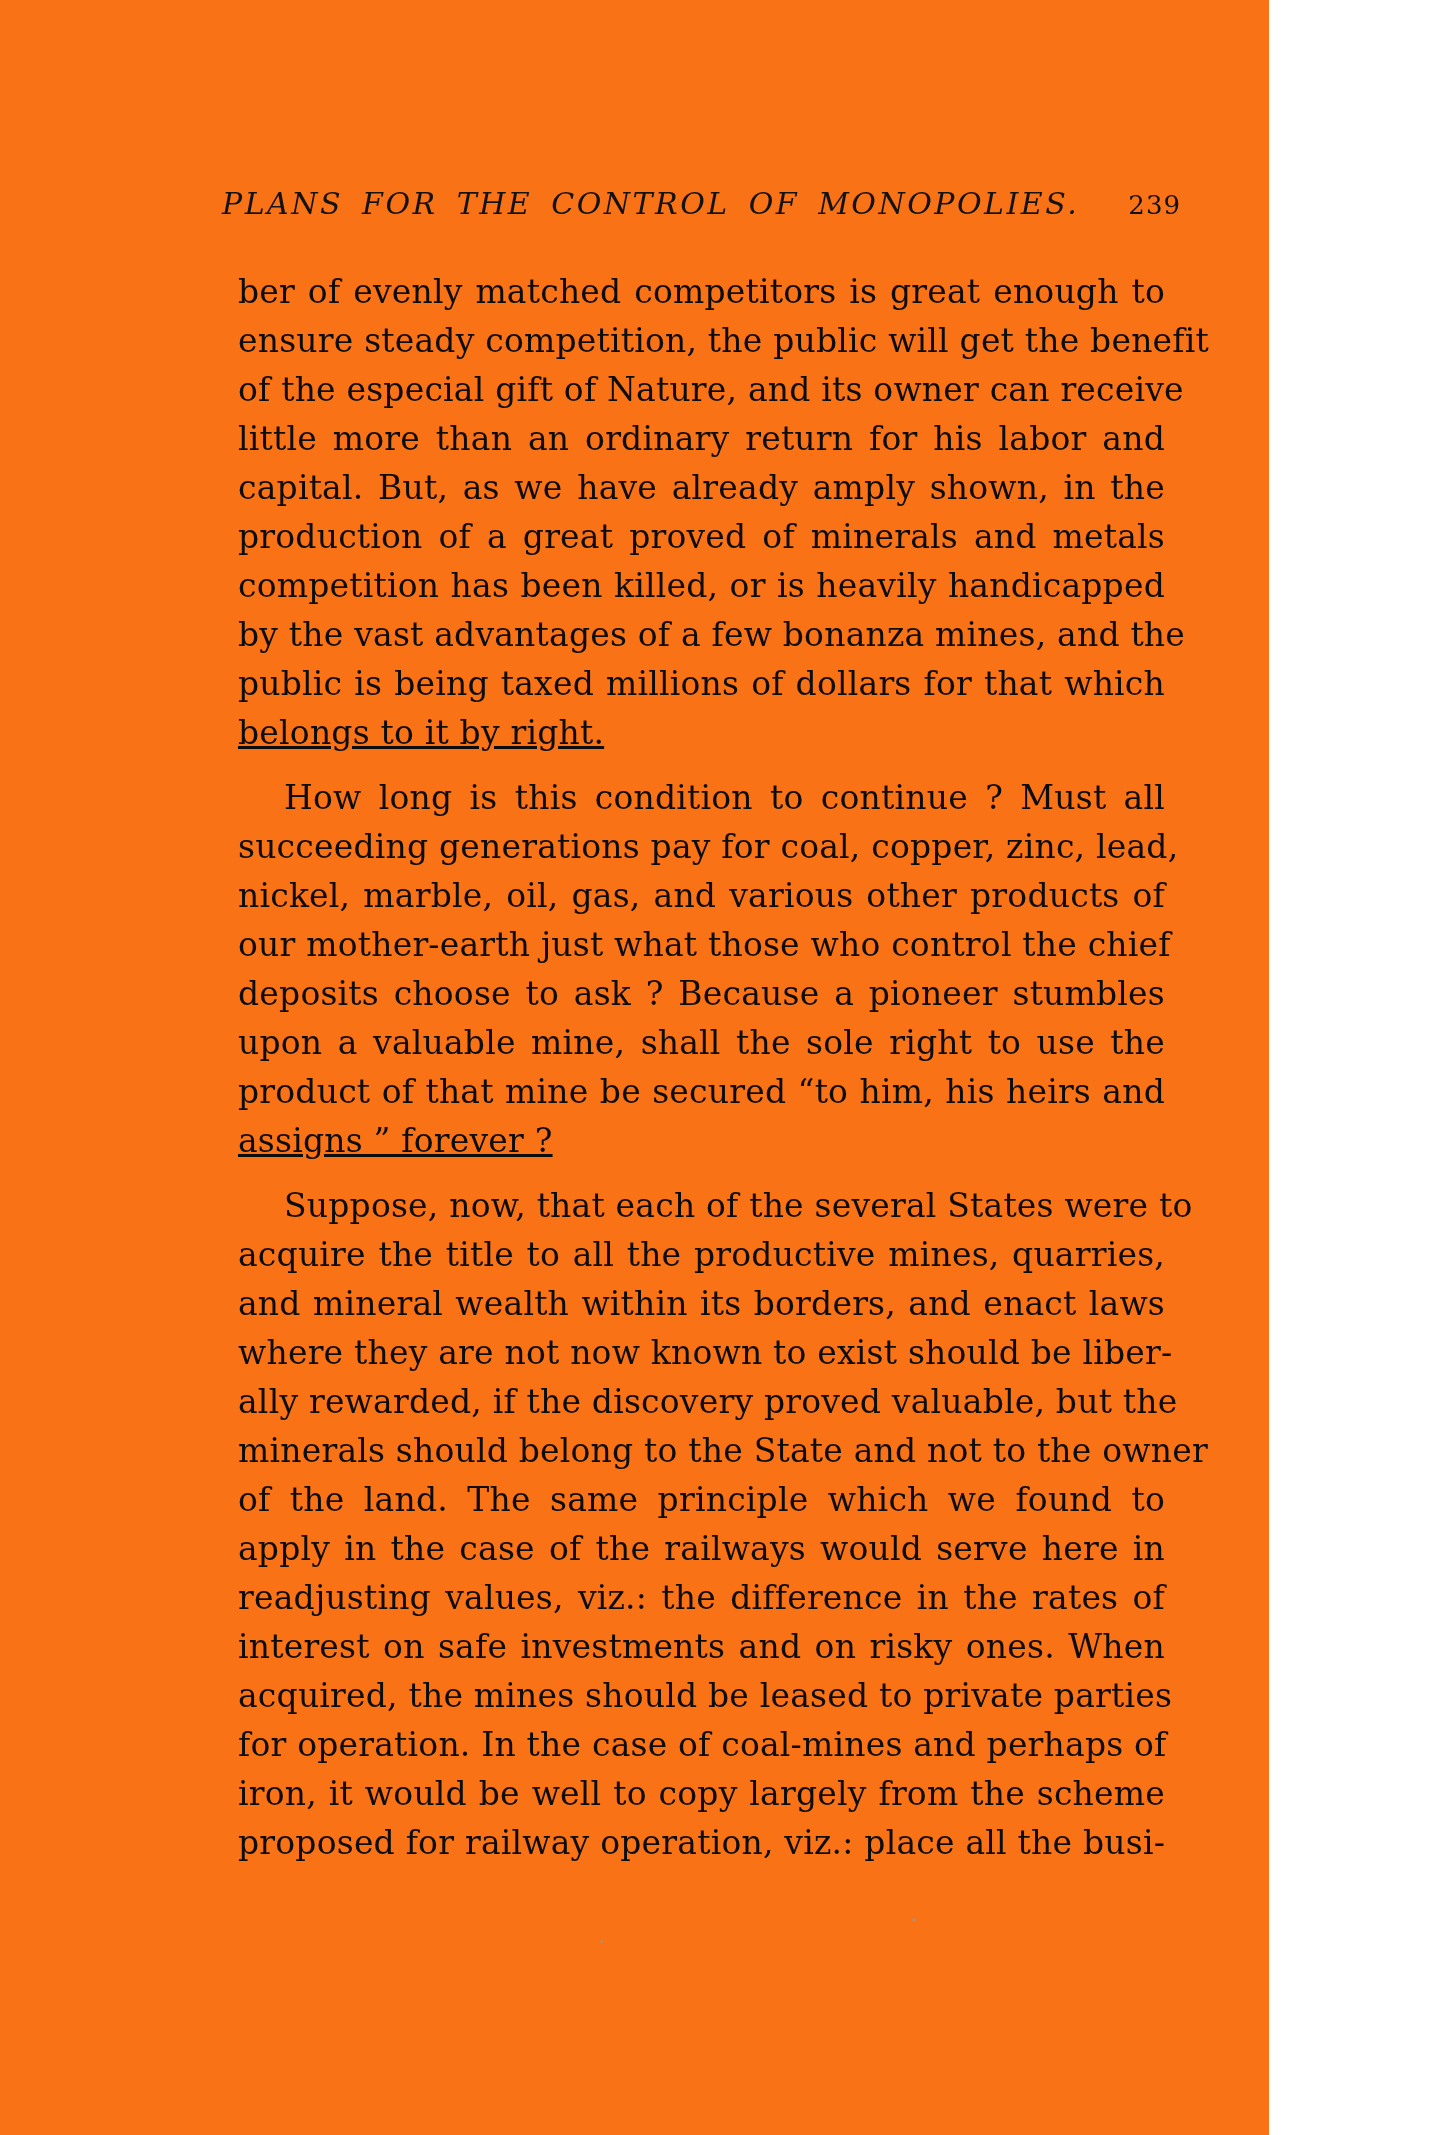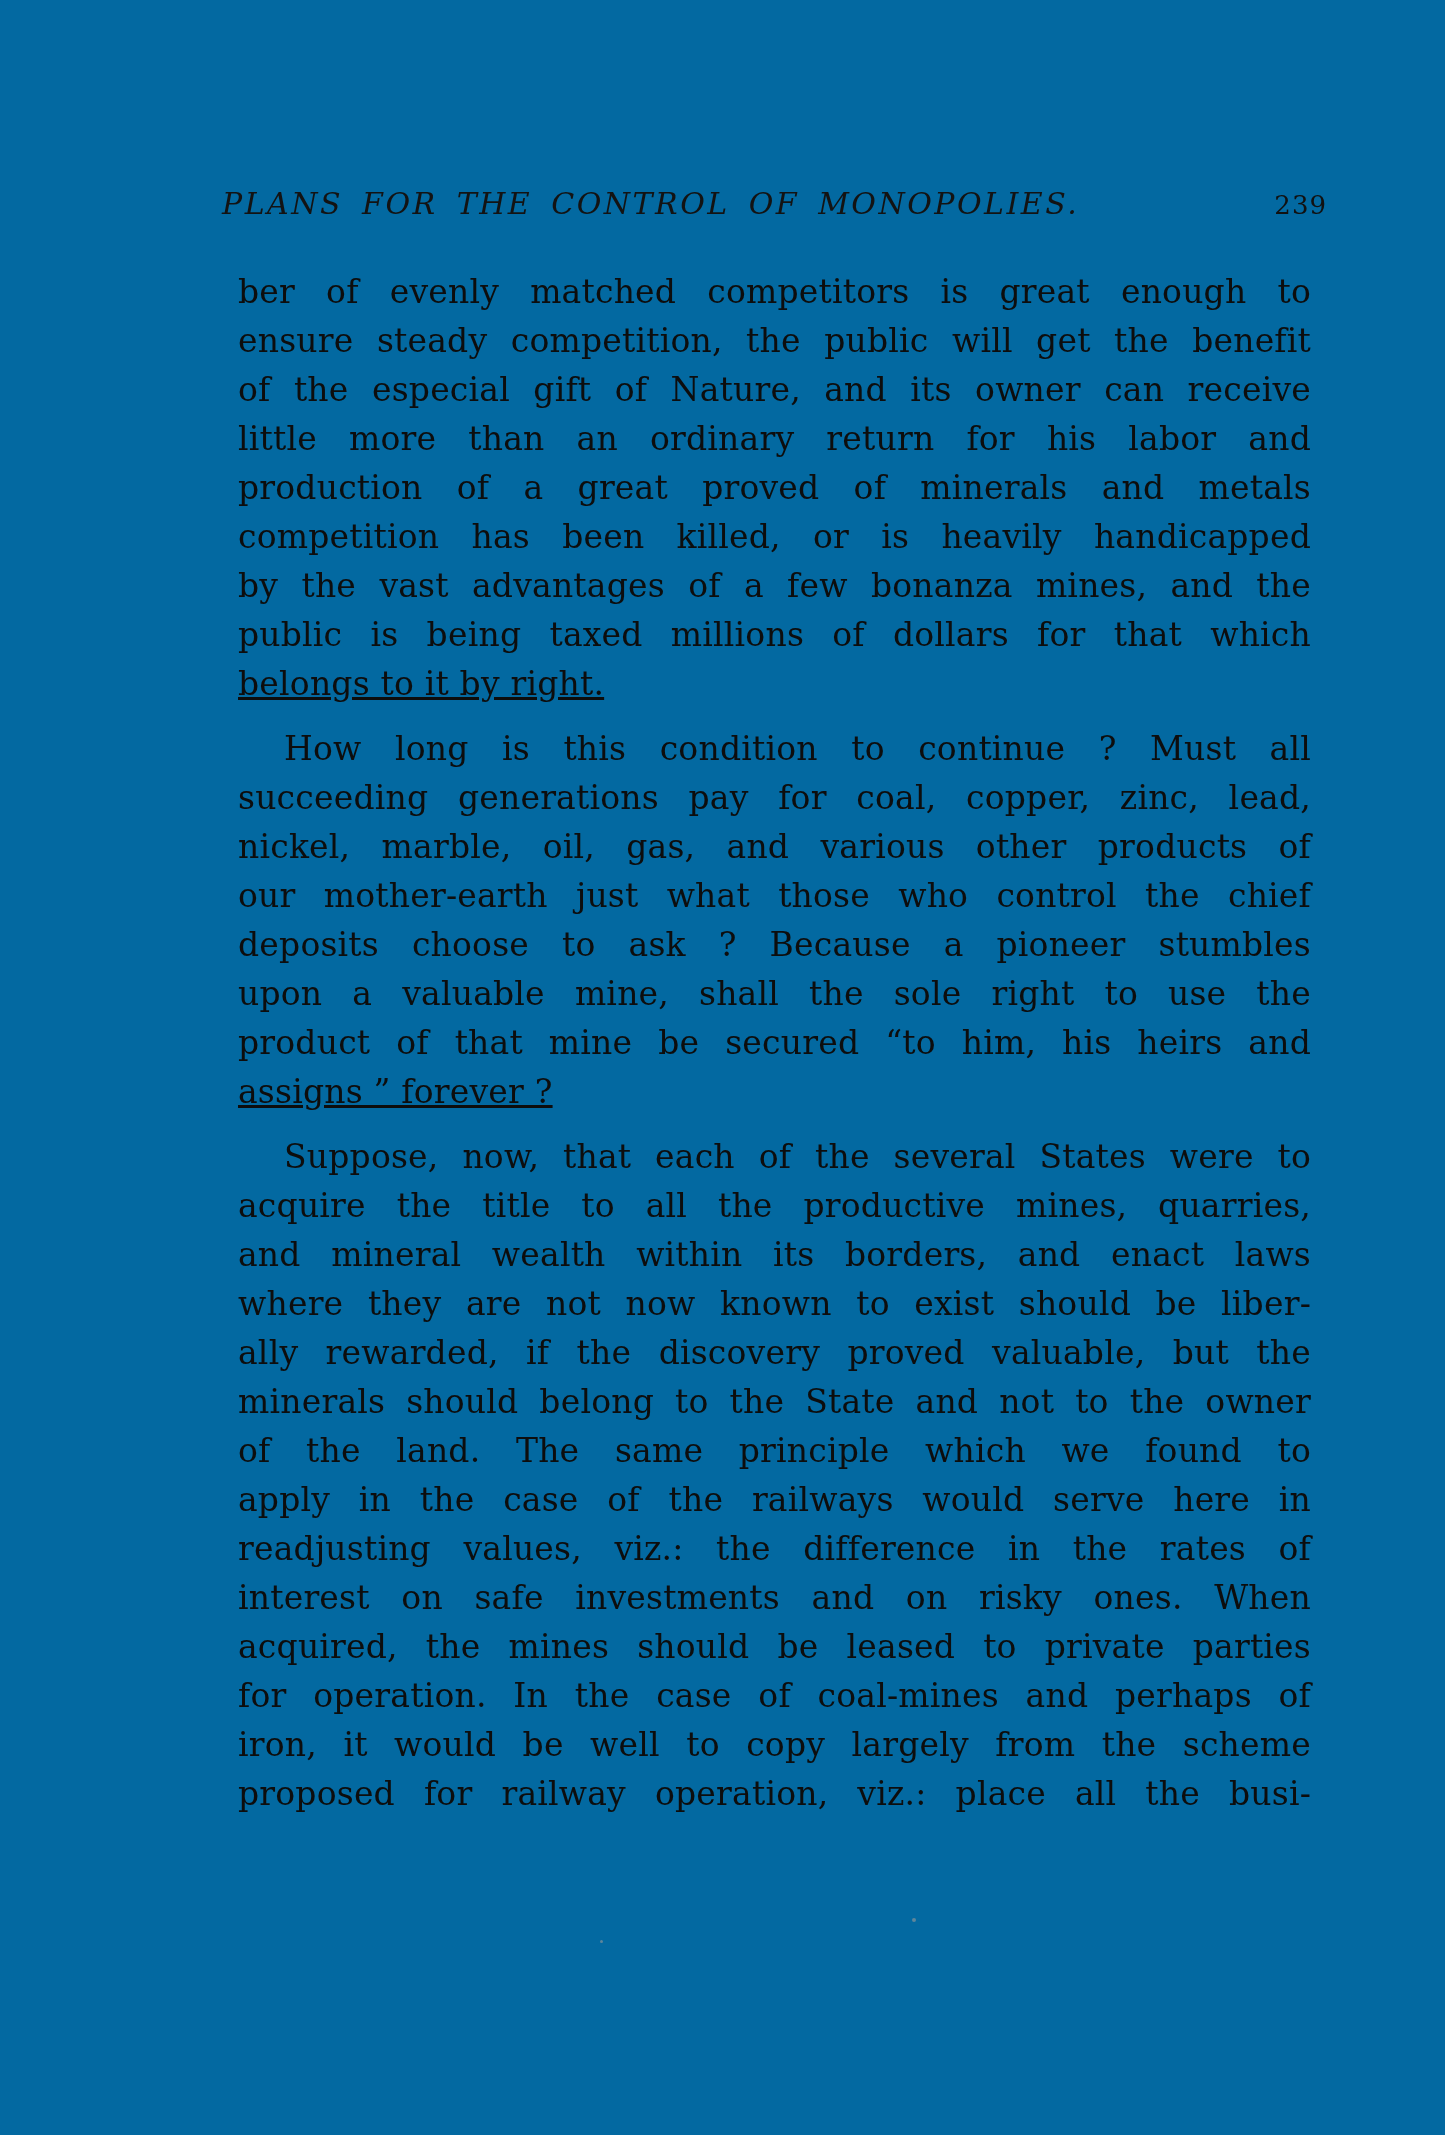--- a/index.html
+++ b/index.html
@@ -2,27 +2,27 @@
 <html><head>
 <meta charset="utf-8">
 <style>
   html, body {
     margin: 0;
     padding: 0;
     background: #ffffff;
   }
   .page {
     position: relative;
-    width: 1445px;
+    width: 1269px;
     height: 2135px;
-    background: #0369a1;
+    background: #f97316;
     color: #0d0d0d;
     font-family: "DejaVu Serif", "Liberation Serif", serif;
     box-sizing: border-box;
-    padding: 186px 118px 0 222px;
+    padding: 186px 88px 0 222px;
     overflow: hidden;
   }
   .running-header {
     display: flex;
     justify-content: space-between;
     align-items: baseline;
     margin-bottom: 46px;
     white-space: nowrap;
   }
   .running-title {
@@ -74,20 +74,21 @@
   <div class="running-header">
     <span class="running-title">PLANS FOR THE CONTROL OF MONOPOLIES.</span>
     <span class="page-number">239</span>
   </div>
   <div class="page-body">
       <div class="paragraph">
         <div class="line">ber of evenly matched competitors is great enough to</div>
         <div class="line">ensure steady competition, the public will get the benefit</div>
         <div class="line">of the especial gift of Nature, and its owner can receive</div>
         <div class="line">little more than an ordinary return for his labor and</div>
+        <div class="line">capital.  But, as we have already amply shown, in the</div>
         <div class="line">production of a great proved of minerals and metals</div>
         <div class="line">competition has been killed, or is heavily handicapped</div>
         <div class="line">by the vast advantages of a few bonanza mines, and the</div>
         <div class="line">public is being taxed millions of dollars for that which</div>
         <div class="line last-line">belongs to it by right.</div>
       </div>
       <div class="paragraph indent-first">
         <div class="line">How long is this condition to continue ?  Must all</div>
         <div class="line">succeeding generations pay for coal, copper, zinc, lead,</div>
         <div class="line">nickel, marble, oil, gas, and various other products of</div>

